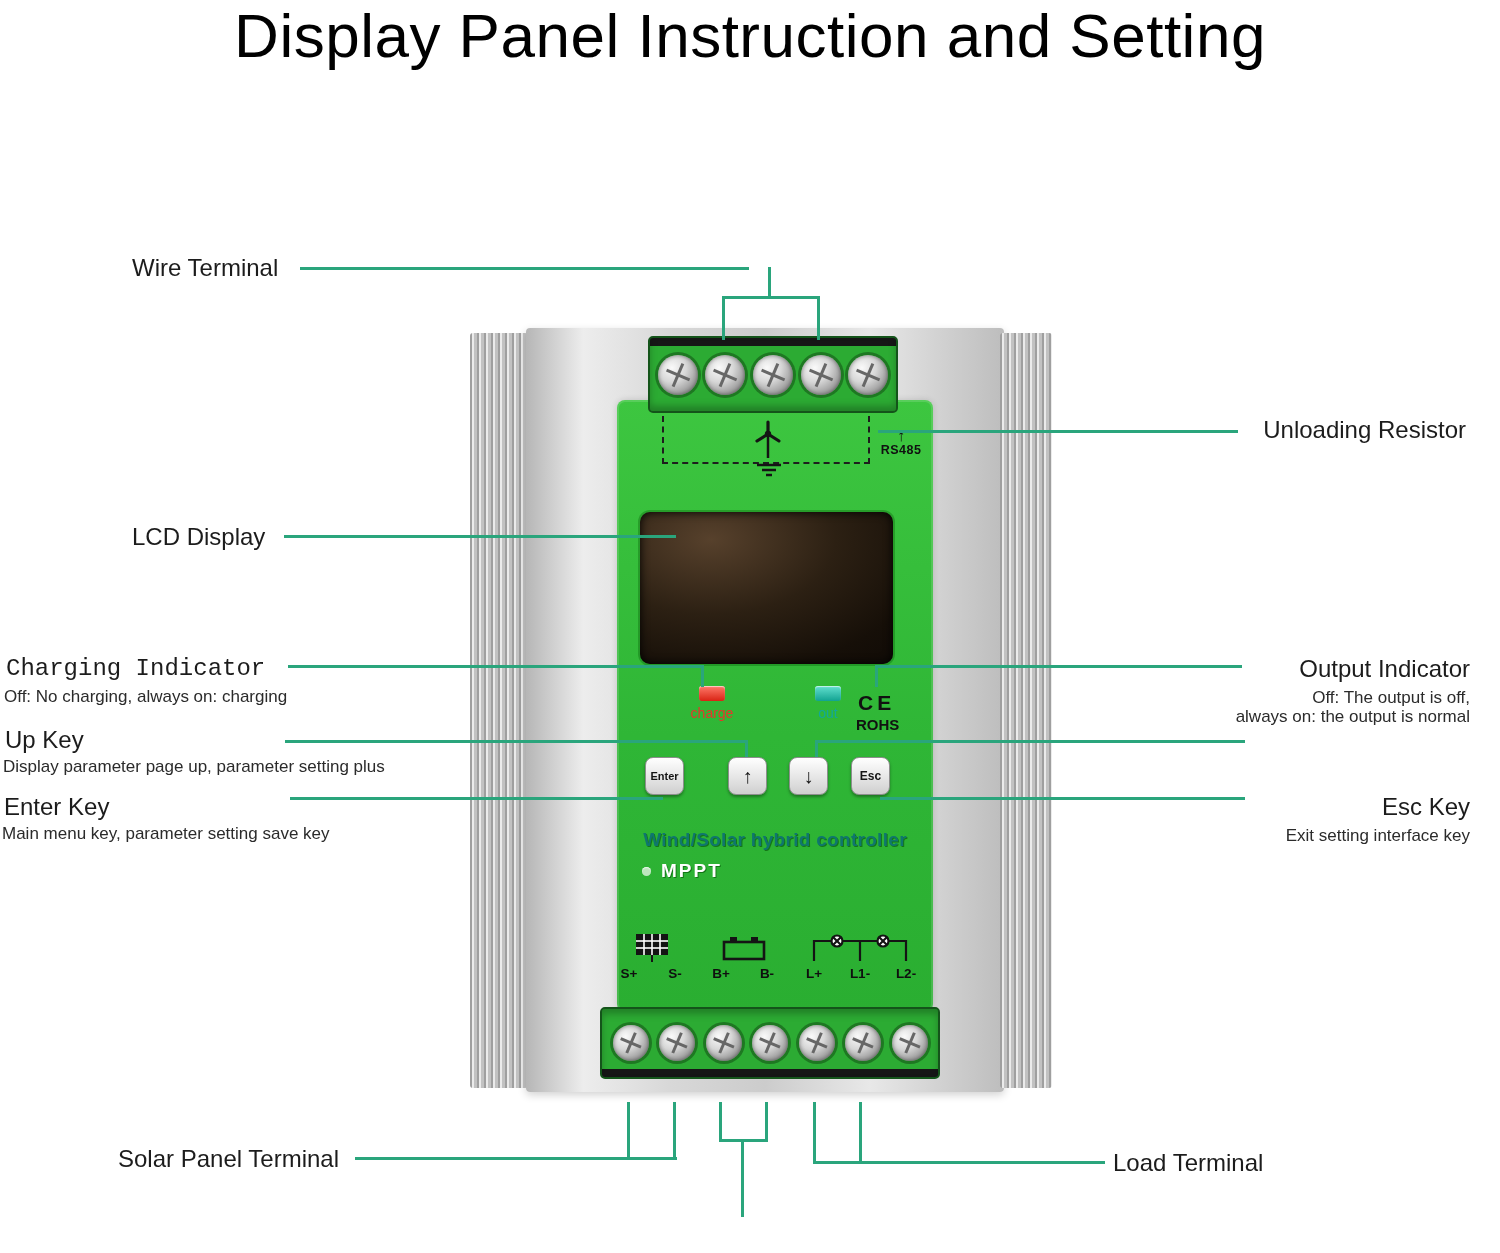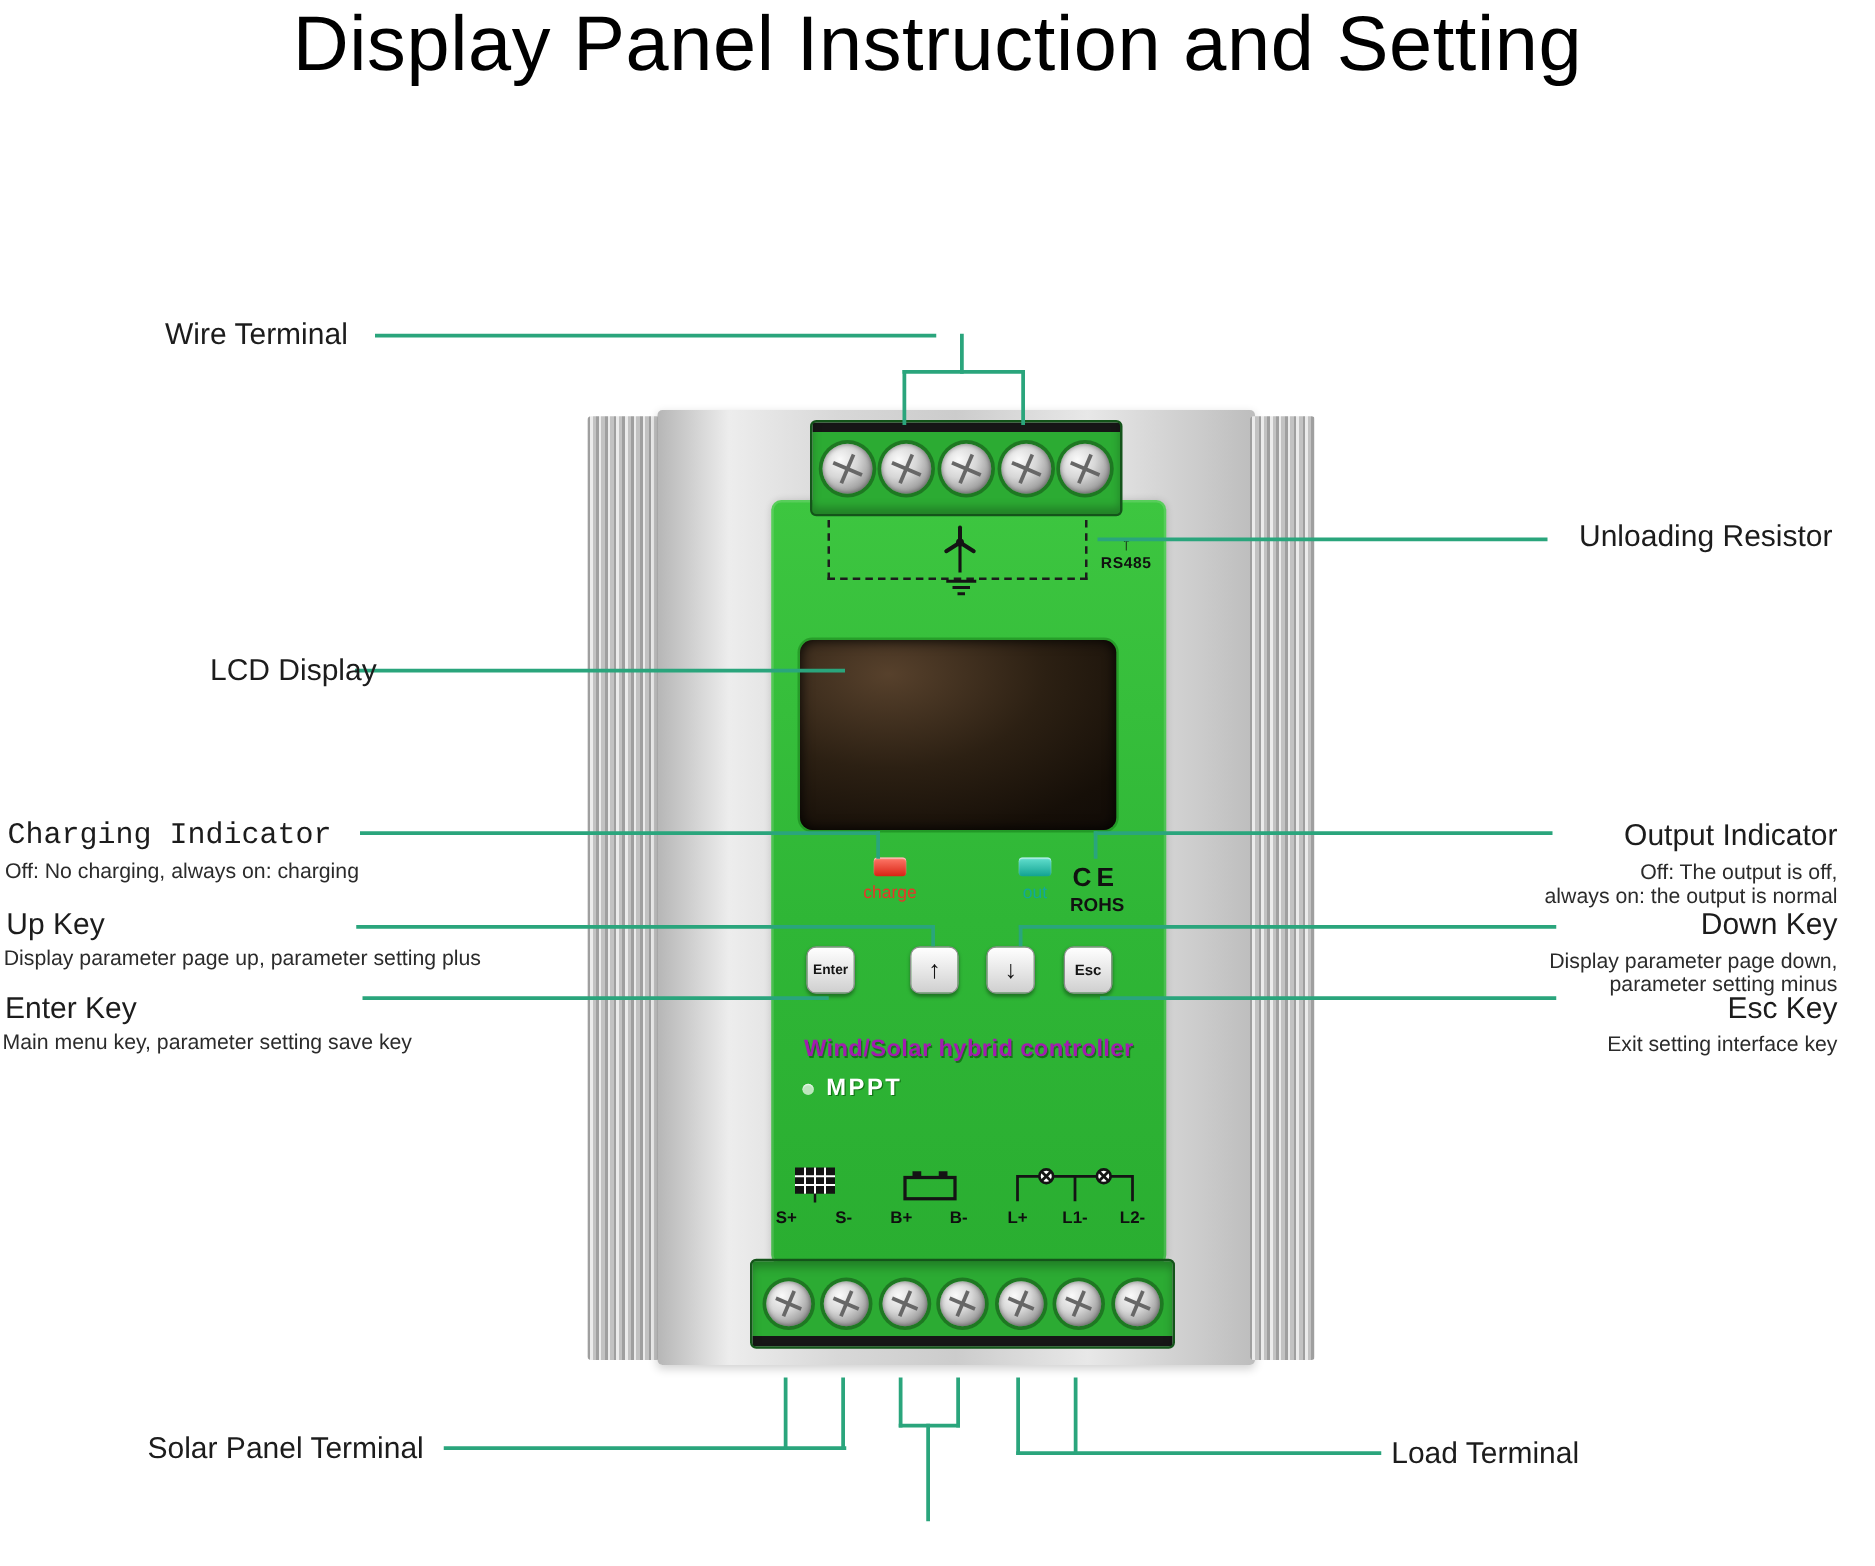--- a/index.html
+++ b/index.html
@@ -72,21 +72,21 @@
          background: linear-gradient(#ffffff,#e3e3e3 60%,#cfcfcf); border:1px solid #8e8e8e;
          box-shadow: 0 2px 3px rgba(0,0,0,0.35); display:flex; align-items:center;
          justify-content:center; color:#151515; font-weight:bold; }
   #key-enter { left:645px; top:757px; font-size:11px; }
   #key-up    { left:728px; top:757px; font-size:20px; }
   #key-down  { left:789px; top:757px; font-size:20px; }
   #key-esc   { left:851px; top:757px; font-size:12px; }
 
   
   #prodname { position:absolute; left:617px; top:829px; width:316px; text-align:center;
-              font-size:19px; font-weight:bold; color:#a21caf; letter-spacing:0.3px;
+              font-size:19px; font-weight:bold; color:#0f766e; letter-spacing:0.3px;
               text-shadow: 1px 1px 0 rgba(0,70,0,0.55); }
   .dot { width:9px; height:9px; border-radius:50%; background:#cdeccd; opacity:0.9;
          box-shadow: inset 0 1px 1px #fff; flex:0 0 auto; }
   #mppt { position:absolute; left:642px; top:860px; display:flex; align-items:center; gap:10px;
           color:#fff; font-weight:bold; font-size:19px; letter-spacing:2px;
           text-shadow: 1px 1px 0 rgba(0,70,0,0.55); }
   #lvc { position:absolute; left:634px; top:888px; width:280px; height:31px; border-radius:16px;
          background: linear-gradient(rgba(0,100,10,0.28), rgba(0,100,10,0.45));
          box-shadow: inset 0 1px 2px rgba(255,255,255,0.35), inset 0 -2px 3px rgba(0,0,0,0.2);
          display:flex; align-items:center; gap:10px; padding-left:13px; box-sizing:border-box;
@@ -128,21 +128,21 @@
   #ln-batt-v1   { left:719px; top:1102px; height:40px; }
   #ln-batt-v2   { left:765px; top:1102px; height:40px; }
   #ln-batt-h    { left:719px; top:1139px; width:49px; }
   #ln-batt-stem { left:741px; top:1139px; height:78px; }
 
   
   .ct { position:absolute; font-size:24px; color:#1c1c1c; white-space:nowrap; }
   .cd { position:absolute; font-size:17px; color:#2b2b2b; white-space:nowrap; }
   #lb-wire   { left:132px; top:254px; }
   #lb-unload { right:34px; top:416px; }
-  #lb-lcd    { left:132px; top:523px;margin-left:36px; }
+  #lb-lcd    { left:132px; top:523px; }
   #lb-chg-t  { left:6px;  top:655px;font-family:Liberation Mono, monospace; }
   #lb-chg-d  { left:4px;  top:687px; }
   #lb-up-t   { left:5px;  top:726px; }
   #lb-up-d   { left:3px;  top:757px; }
   #lb-ent-t  { left:4px;  top:793px;text-align:center; }
   #lb-ent-d  { left:2px;  top:824px; }
   .rblock { position:absolute; right:30px; text-align:right; white-space:nowrap; }
   .rblock .t { font-size:24px; color:#1c1c1c; }
   .rblock .d { font-size:17px; color:#2b2b2b; line-height:19px; }
   #blk-out  { top:655px; }
@@ -300,25 +300,20 @@
 
   <div class="ct" id="lb-ent-t">Enter Key</div>
   <div class="cd" id="lb-ent-d">Main menu key, parameter setting save key</div>
 
   <div class="rblock" id="blk-out">
     <div class="t">Output Indicator</div>
     <div class="d">Off: The output is off,</div>
     <div class="d">always on: the output is normal</div>
   </div>
 
-  <div class="rblock" id="blk-down">
-    <div class="t">Down Key</div>
-    <div class="d">Display parameter page down,</div>
-    <div class="d">parameter setting minus</div>
-  </div>
 
   <div class="rblock" id="blk-esc">
     <div class="t">Esc Key</div>
     <div class="d">Exit setting interface key</div>
   </div>
 
   <div class="ct" id="lb-solar">Solar Panel Terminal</div>
   <div class="ct" id="lb-load">Load Terminal</div>
 
 </div>

